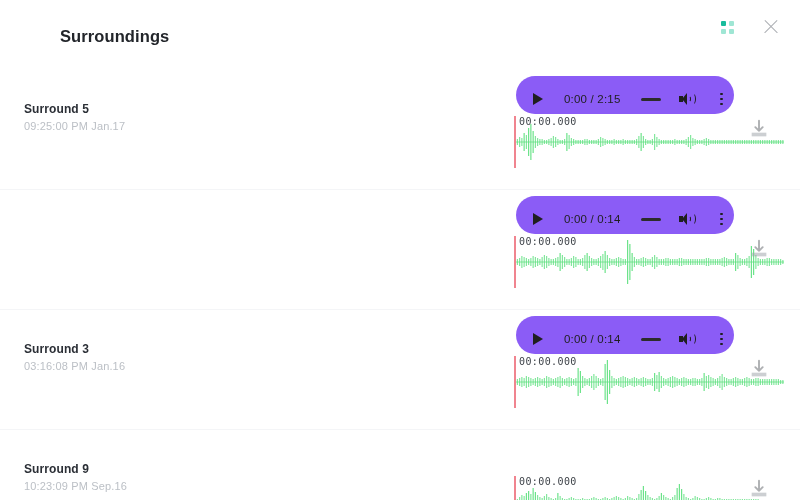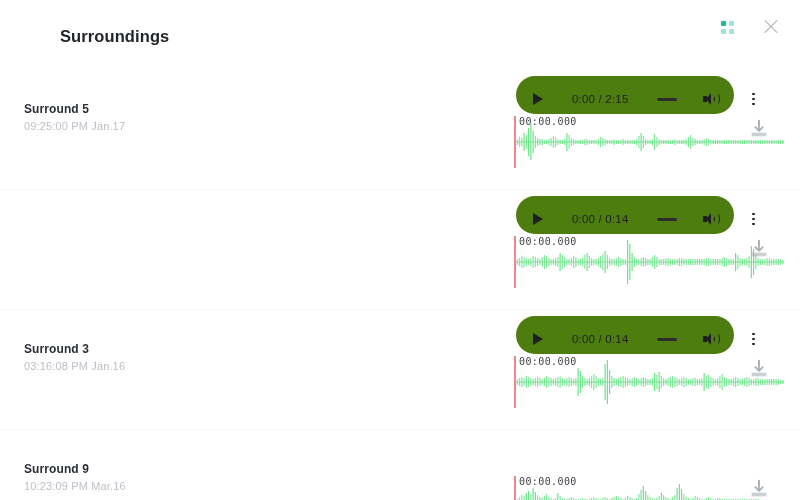--- a/index.html
+++ b/index.html
@@ -117,26 +117,26 @@
     letter-spacing: 0.15px;
   }
 
   
   .player {
     position: absolute;
     left: 516px;
     top: 6px;
     width: 218px;
     height: 38px;
-    background: #4d7c0f;
+    background: #8b5cf6;
     border-radius: 19px;
     display: flex;
     align-items: center;
     padding: 8px 12px 0 14px;
-    gap: 16px;
+    gap: 8px;
   }
   .play-btn {
     width: 16px;
     height: 16px;
     position: relative;
     cursor: pointer;
     flex: 0 0 auto;
   }
   .play-btn::before {
     content: "";
@@ -750,21 +750,21 @@
         <path d="M12 3 L12 14 M12 14 L8 10 M12 14 L16 10" stroke="#5f6368" stroke-width="2.1" fill="none" stroke-linecap="round" stroke-linejoin="round"></path>
         <path d="M4 16 L20 16 L20 20 L4 20 Z" fill="#9aa0a6"></path>
       </svg>
     </div>
 
   </div>
       <div class="row">
 
     <div class="row-meta">
       <div class="row-name">Surround 9</div>
-      <div class="row-date">10:23:09 PM Mar.16</div>
+      <div class="row-date">10:23:09 PM Sep.16</div>
     </div>
 
 
     <div class="wave-wrap">
           <svg class="wave-svg" width="270" height="52" viewBox="0 0 270 52">
             <line x1="0" y1="26" x2="270" y2="26" stroke="#5de07e" stroke-width="1" opacity="0.75"></line>
             <line x1="1.13" x2="1.13" y1="24" y2="28" stroke="#5de07e" stroke-width="1.15" opacity="0.8"></line>
             <line x1="3.38" x2="3.38" y1="23" y2="29" stroke="#5de07e" stroke-width="1.15" opacity="0.8"></line>
             <line x1="5.63" x2="5.63" y1="21" y2="31" stroke="#5de07e" stroke-width="1.15" opacity="0.8"></line>
             <line x1="7.88" x2="7.88" y1="19" y2="33" stroke="#5de07e" stroke-width="1.15" opacity="0.8"></line>

